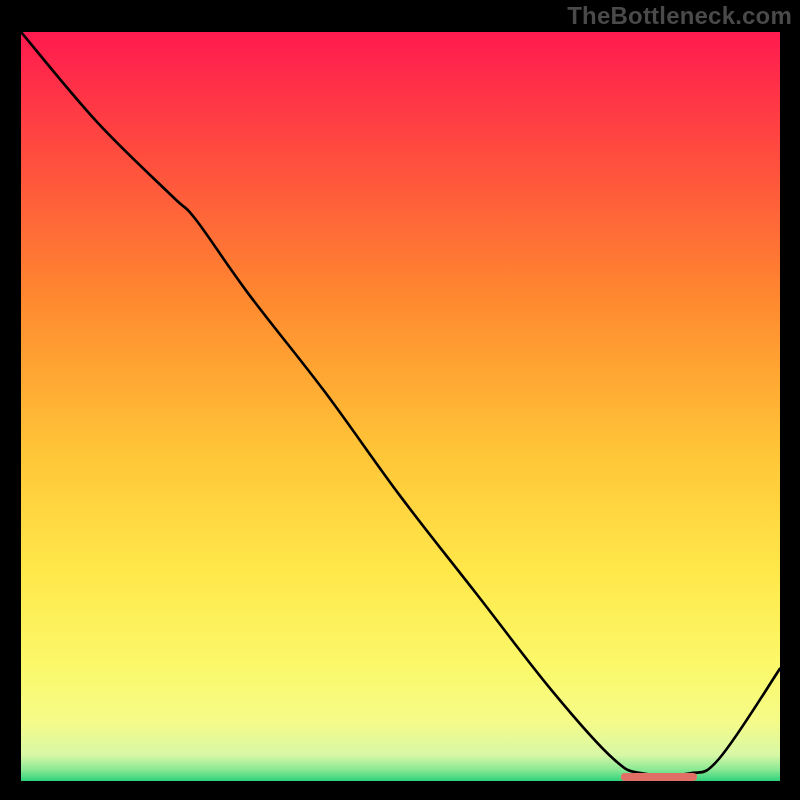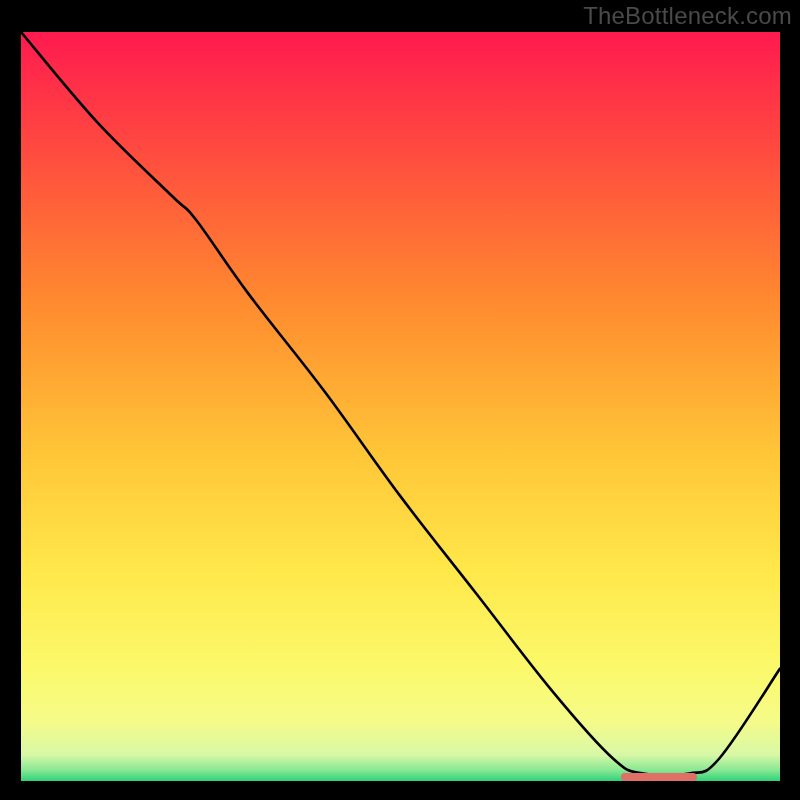--- a/index.html
+++ b/index.html
@@ -16,21 +16,21 @@
     width: 800px;
     height: 800px;
     background: #000000;
   }
   .watermark {
     position: absolute;
     top: 2px;
     right: 8px;
     color: #4a4a4a;
     font-size: 24px;
-    font-weight: 400;
+    font-weight: 700;
     letter-spacing: 0.2px;
     z-index: 50;
     user-select: none;
   }
   .plot {
     position: absolute;
     left: 21px;
     top: 32px;
     width: 759px;
     height: 749px;

